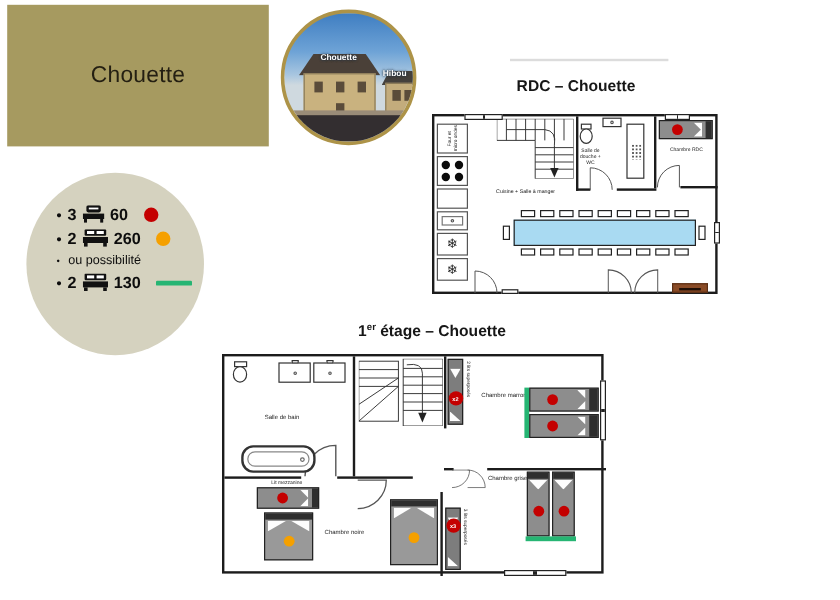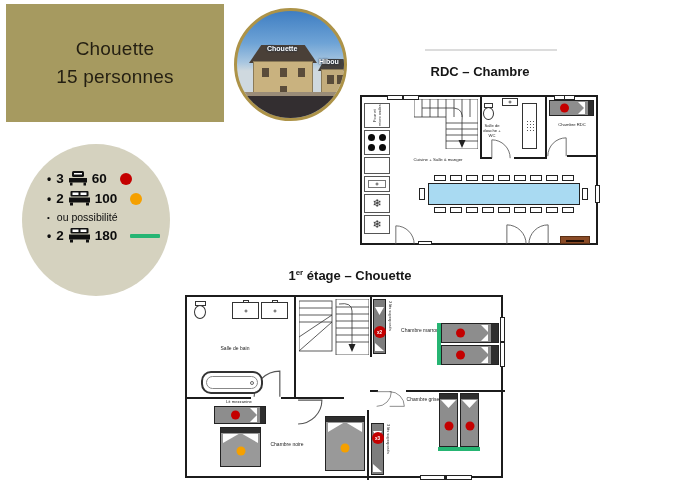--- a/index.html
+++ b/index.html
@@ -99,21 +99,20 @@
   .stairs polygon{fill:#222;stroke:none;}
   .doorstop{position:absolute;background:#fff;border:1px solid #222;}
 </style>
 </head>
 <body>
 
 <div class="page">
 
   <div class="header-box">
     <div class="hline">Chouette</div>
-    <div class="hline">15 personnes</div>
   </div>
 
   <div class="photo">
     <div class="ph-roof1"></div>
     <div class="ph-house1">
       <span class="ph-win" style="left:8px;top:6px;"></span>
       <span class="ph-win" style="left:26px;top:6px;"></span>
       <span class="ph-win" style="left:44px;top:6px;"></span>
       <span class="ph-win" style="left:26px;top:24px;height:16px;"></span>
     </div>
@@ -146,45 +145,45 @@
       <span class="lg-bullet">•</span>
       <span>2</span>
       <svg class="bedsvg" width="21" height="15" viewBox="0 0 21 15">
         <rect x="1.5" y="0" width="18" height="5.5" rx="1" fill="#111"></rect>
         <rect x="3.5" y="1.5" width="6" height="2.5" fill="#fff"></rect>
         <rect x="11.5" y="1.5" width="6" height="2.5" fill="#fff"></rect>
         <rect x="0" y="6.5" width="21" height="5" fill="#111"></rect>
         <rect x="1" y="11.5" width="3" height="3" fill="#111"></rect>
         <rect x="17" y="11.5" width="3" height="3" fill="#111"></rect>
       </svg>
-      <span>100</span>
+      <span>260</span>
       <span class="lg-dot orange"></span>
     </div>
     <div class="lg-row small">
       <span class="lg-bullet">•</span>
       <span>ou possibilité</span>
     </div>
     <div class="lg-row">
       <span class="lg-bullet">•</span>
       <span>2</span>
       <svg class="bedsvg" width="21" height="15" viewBox="0 0 21 15">
         <rect x="1.5" y="0" width="18" height="5.5" rx="1" fill="#111"></rect>
         <rect x="3.5" y="1.5" width="6" height="2.5" fill="#fff"></rect>
         <rect x="11.5" y="1.5" width="6" height="2.5" fill="#fff"></rect>
         <rect x="0" y="6.5" width="21" height="5" fill="#111"></rect>
         <rect x="1" y="11.5" width="3" height="3" fill="#111"></rect>
         <rect x="17" y="11.5" width="3" height="3" fill="#111"></rect>
       </svg>
-      <span>180</span>
+      <span>130</span>
       <span class="lg-line"></span>
     </div>
   </div>
 
   <div class="rdc-divider"></div>
-  <div class="sec-title" style="left:390px;top:64px;width:180px;">RDC – Chambre</div>
+  <div class="sec-title" style="left:390px;top:64px;width:180px;">RDC – Chouette</div>
 
   <div class="plan" style="left:360px;top:95px;width:238px;height:150px;">
 
     <div class="kbox" style="top:6px;height:25px;display:flex;align-items:center;justify-content:center;">
       <span class="vlab" style="position:static;">Four et micro ondes</span>
     </div>
     <div class="kbox" style="top:33px;height:25px;">
       <span class="burner" style="left:3px;top:3px;"></span>
       <span class="burner" style="left:14px;top:3px;"></span>
       <span class="burner" style="left:3px;top:13px;"></span>
@@ -292,21 +291,21 @@
     </svg>
     <svg class="door" style="left:166px;top:127px;width:21px;height:21px;transform:scaleX(-1);" viewBox="0 0 24 24">
       <path d="M1,23 L1,1 A22,22 0 0 1 23,23"></path>
     </svg>
 
     <div class="win-h" style="left:25px;top:-2px;width:32px;"></div>
     <div class="win-h" style="left:192px;top:-2px;width:21px;"></div>
     <div class="win-v" style="left:233px;top:88px;height:18px;"></div>
   </div>
 
-  <div class="sec-title" style="left:260px;top:268px;width:180px;">
+  <div class="sec-title" style="left:270px;top:268px;width:180px;">
     <span>1</span><sup>er</sup><span> étage – Chouette</span>
   </div>
 
   <div class="plan" style="left:185px;top:295px;width:318px;height:183px;">
 
     <div class="wall-v" style="left:107px;top:0;height:100px;"></div>
     <div class="wall-h" style="left:0;top:100px;width:64px;"></div>
     <div class="wall-h" style="left:94px;top:100px;width:63px;"></div>
     <svg class="door" style="left:66px;top:73px;width:28px;height:28px;transform:scaleX(-1);" viewBox="0 0 24 24">
       <path d="M1,23 L1,1 A22,22 0 0 1 23,23"></path>

